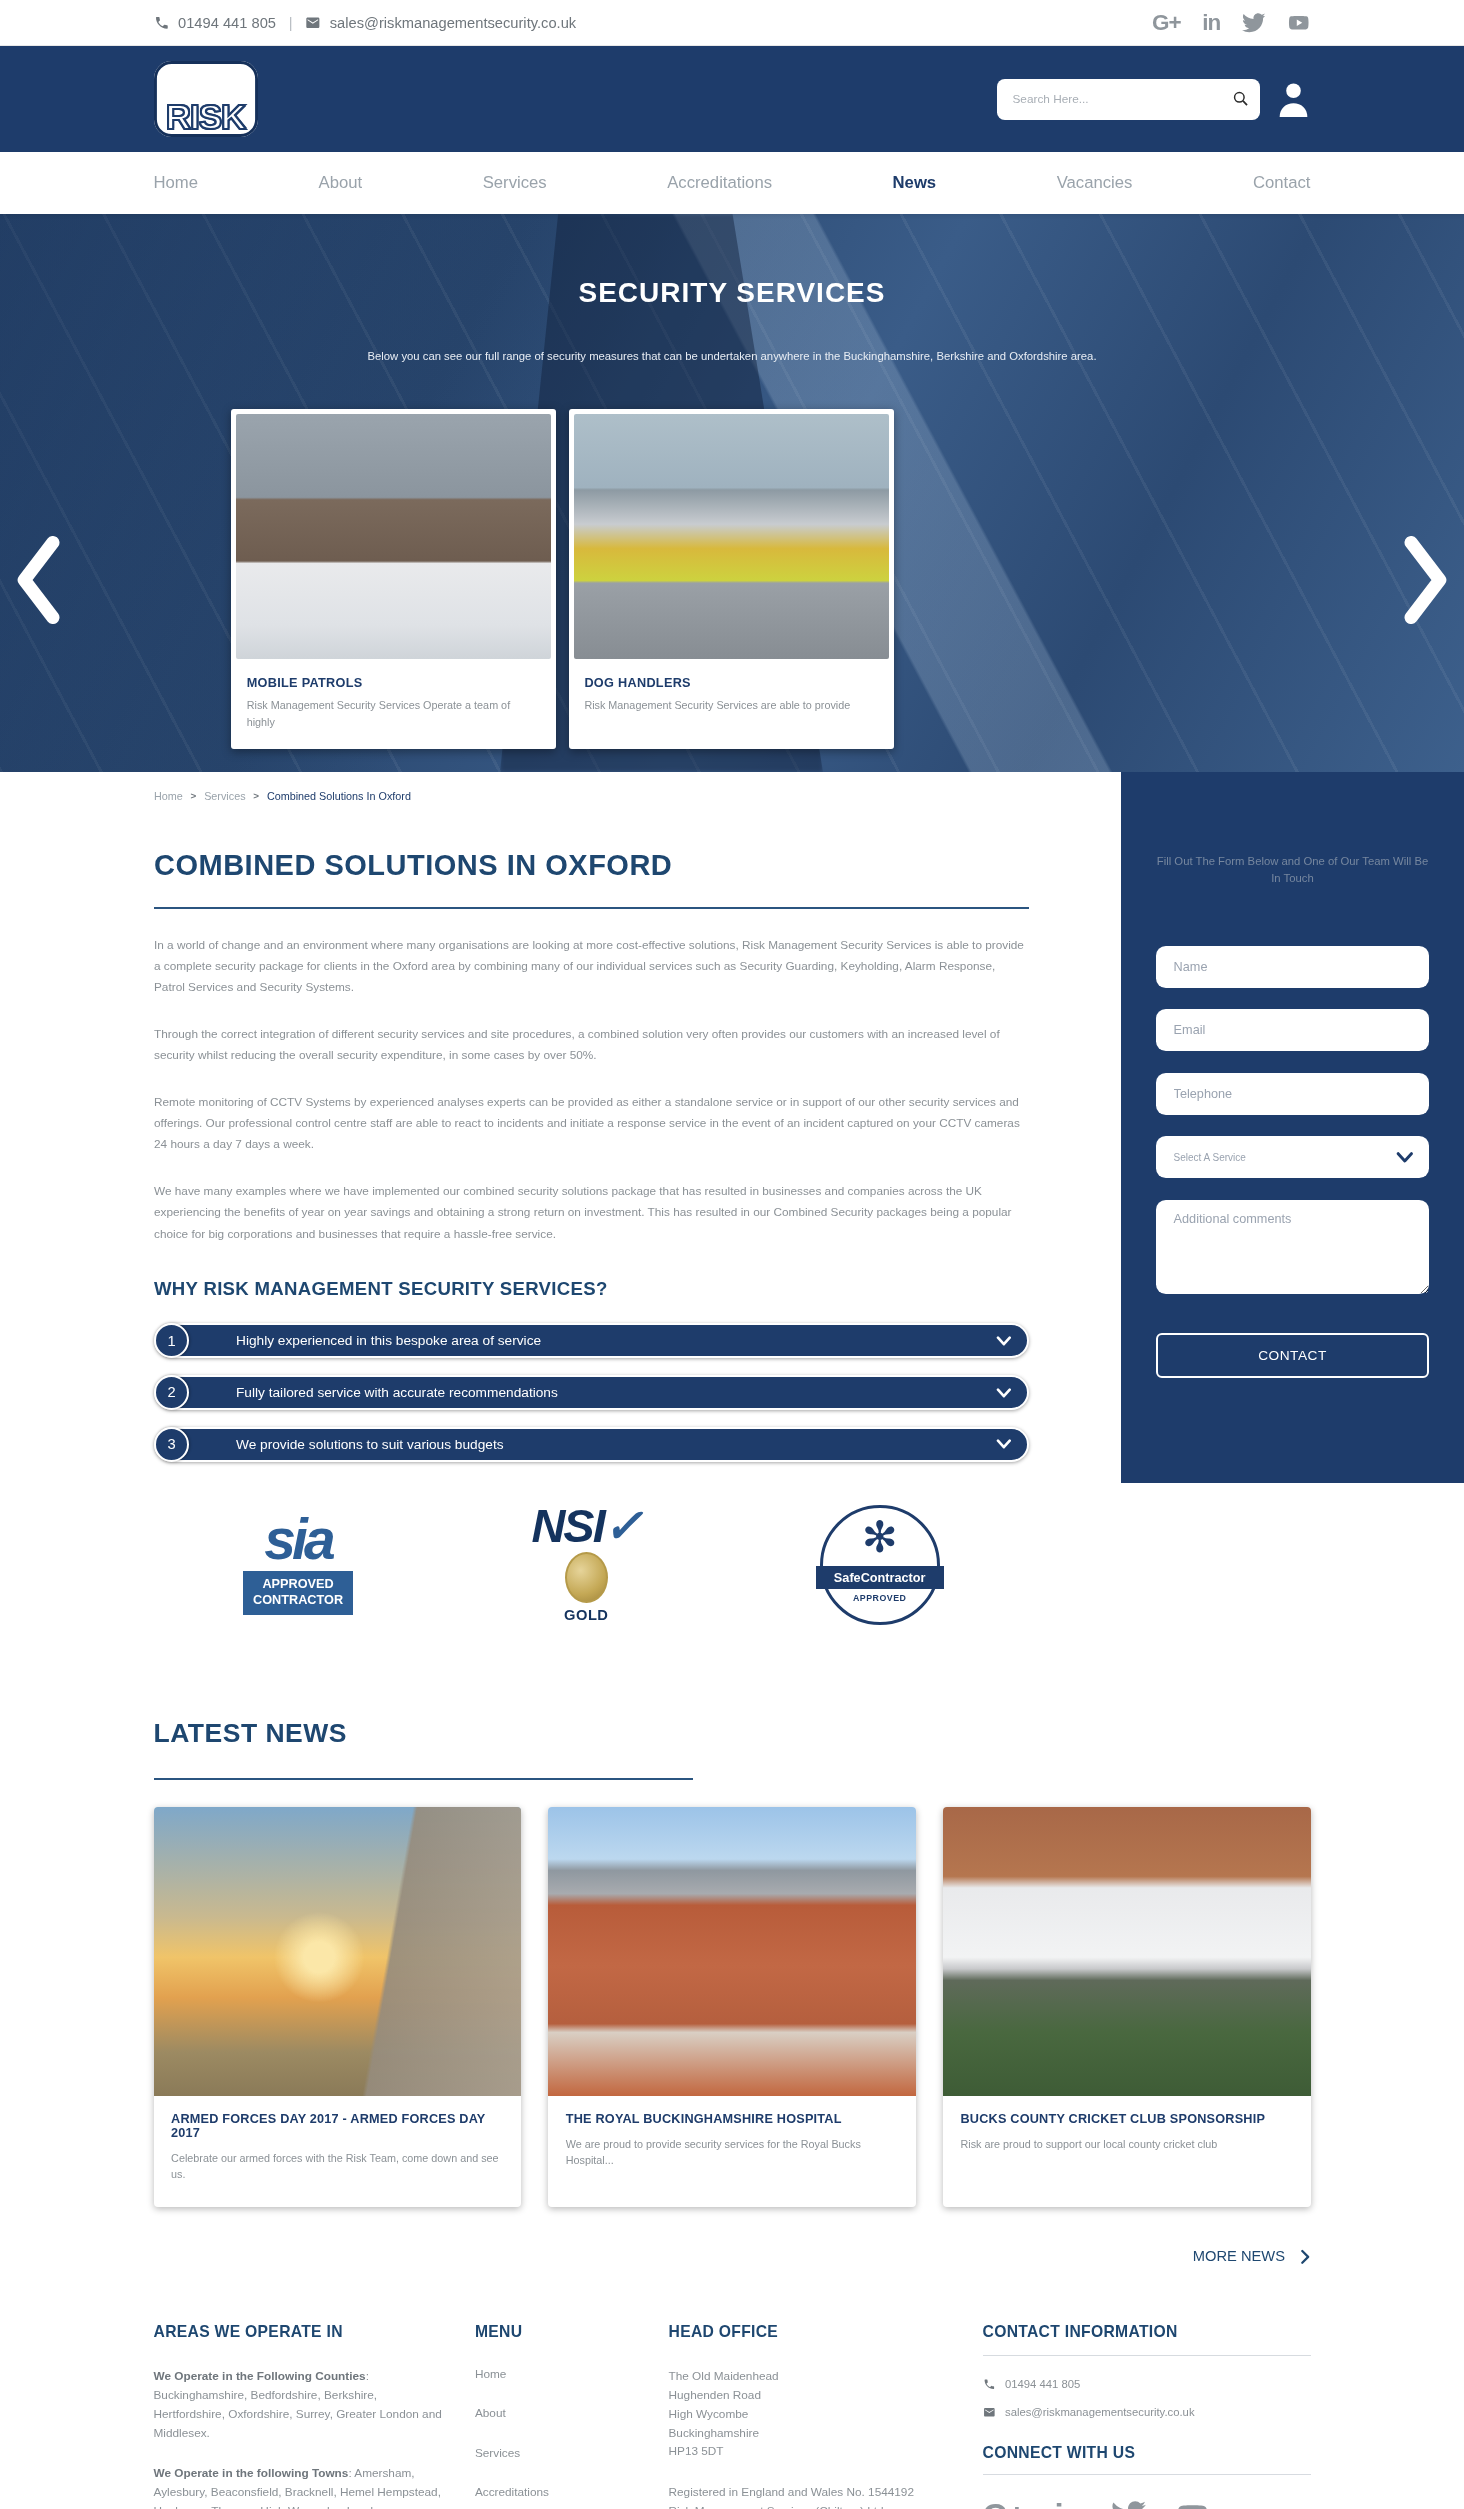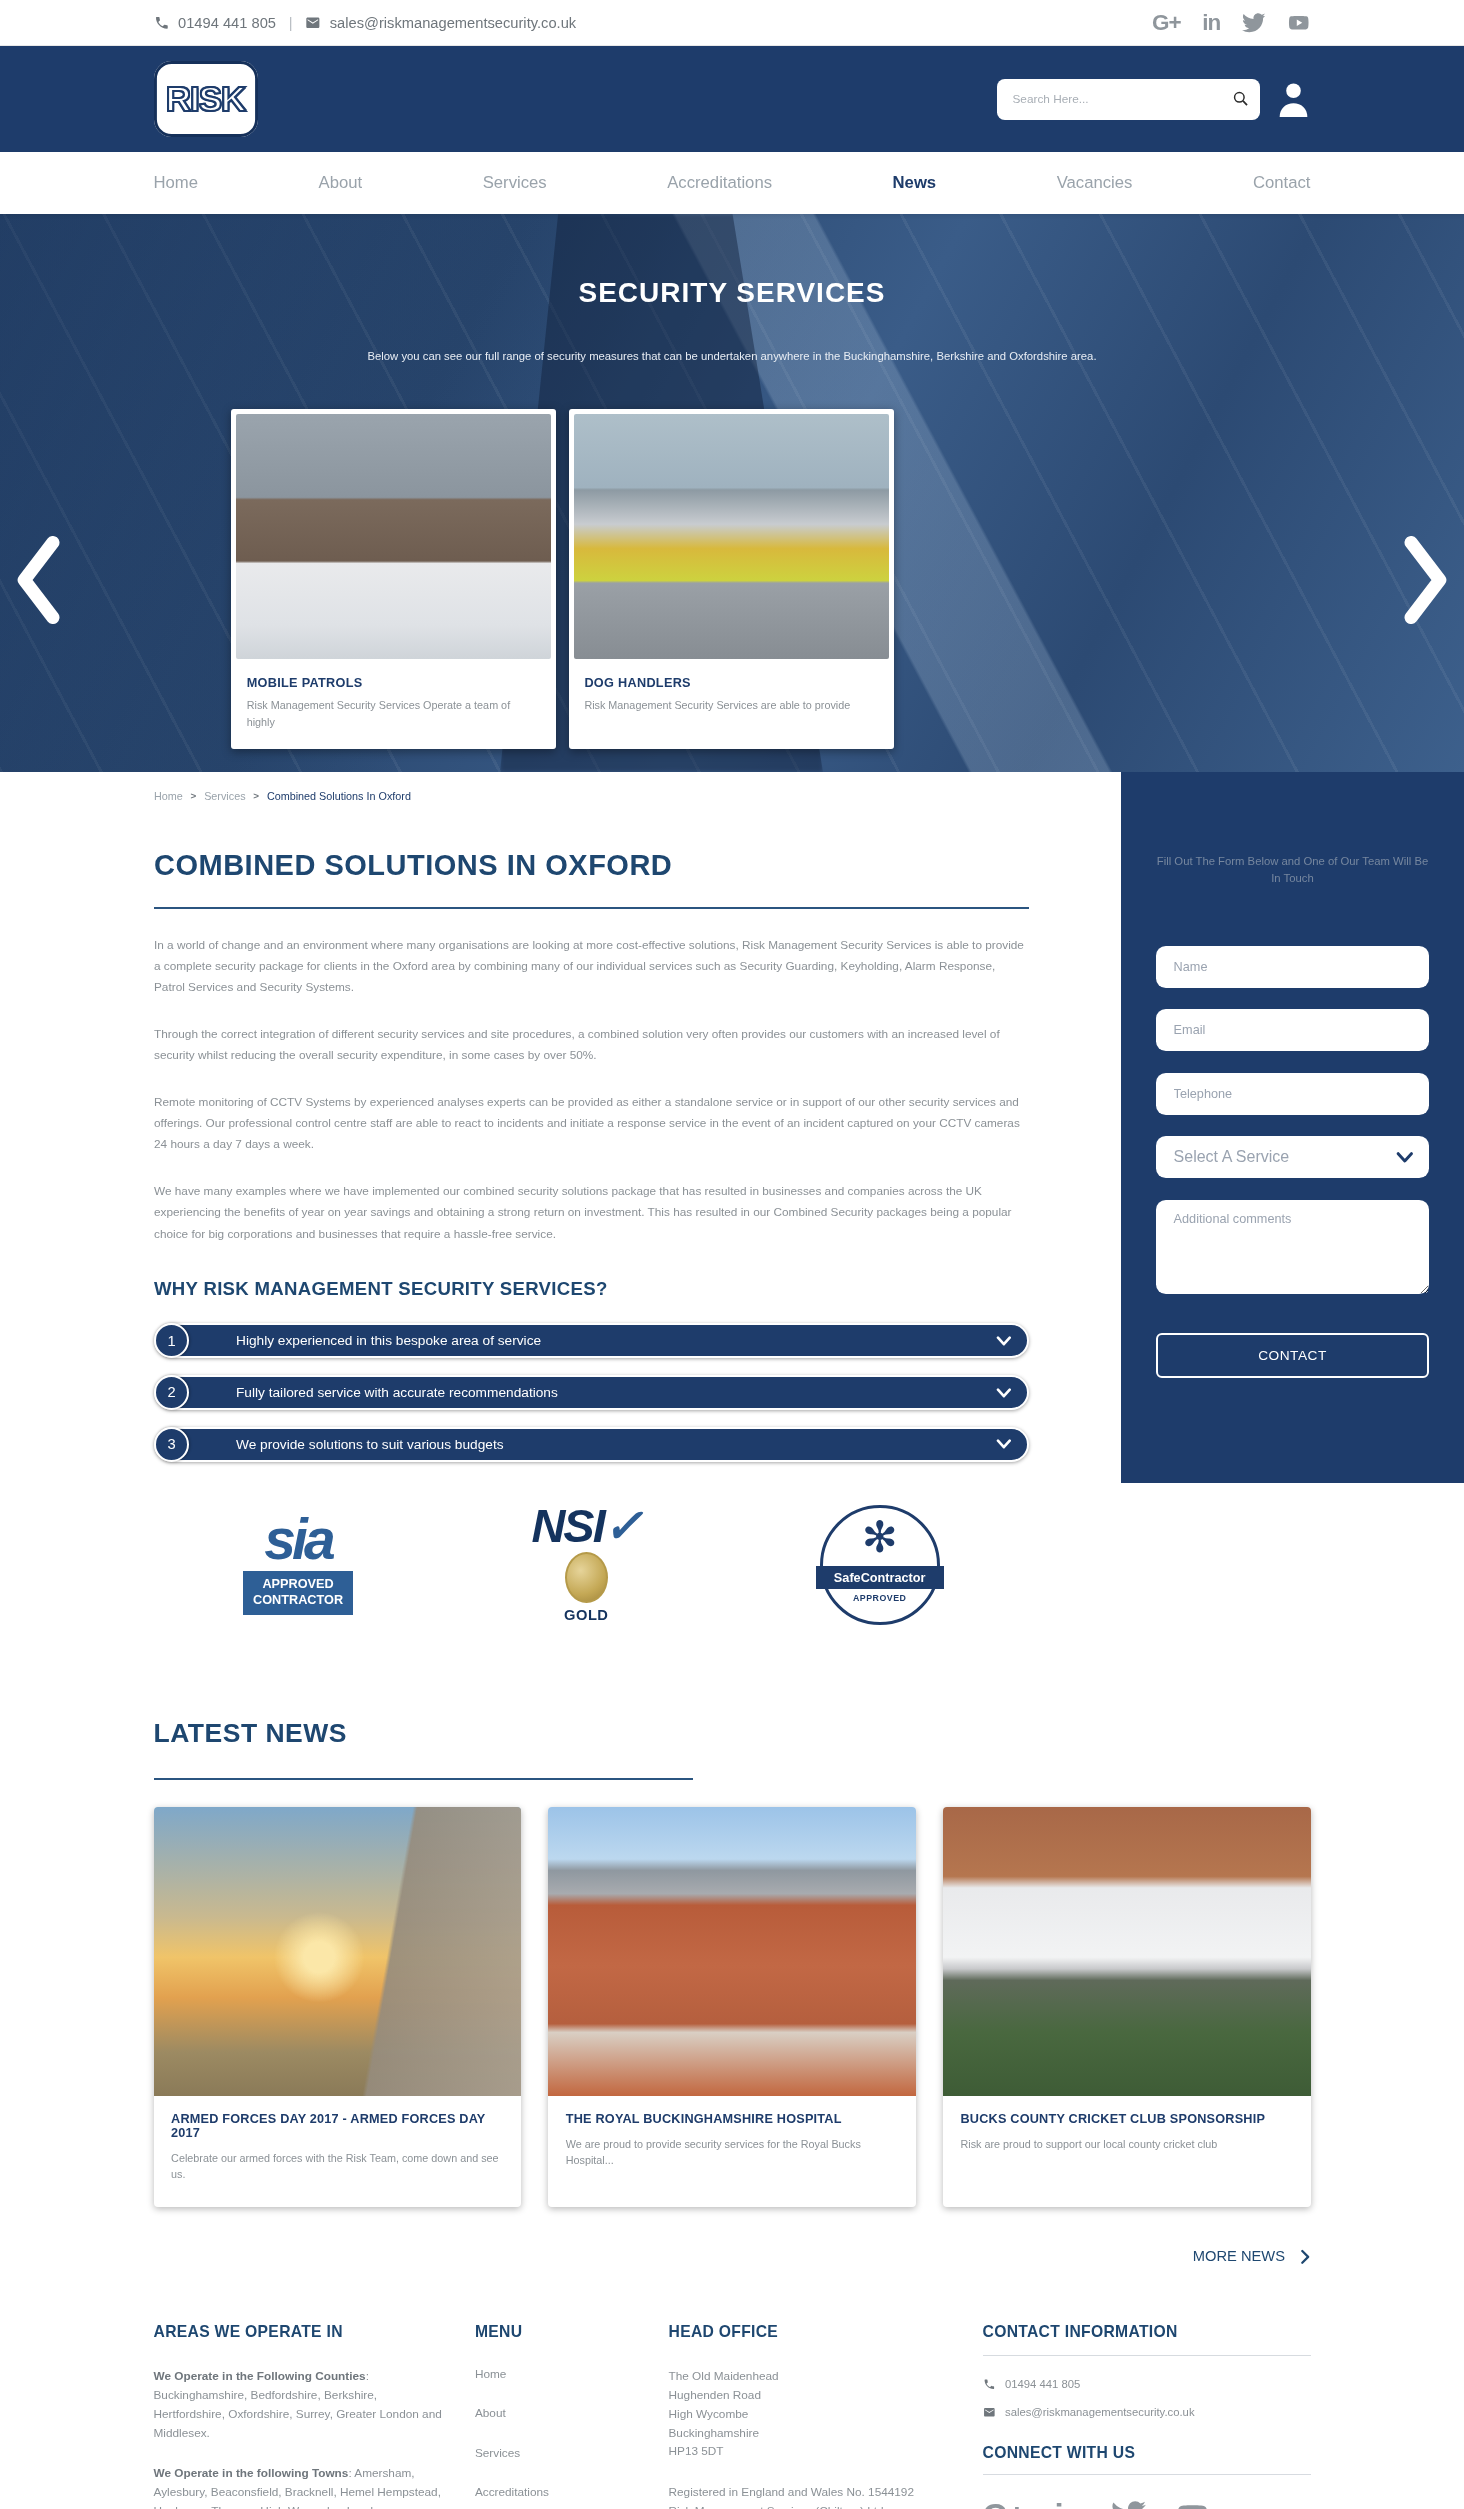--- a/index.html
+++ b/index.html
@@ -17,21 +17,21 @@
   .topbar-sep { color:#b7bcc1; margin:0 3.9px; }
   .topbar-social { margin-left:auto; display:flex; align-items:center; gap:21.6px; color:#8f969c; }
   .soc { display:flex; align-items:center; justify-content:center; cursor:pointer; }
   .soc-text { font-size:22.5px; font-weight:bold; color:#8f969c; letter-spacing:-1px; }
   .soc svg { width:23.5px; height:23.5px; fill:#8f969c; }
 
   
   .header { height:106px; background:#1e3c6b; }
   .header .container { height:100%; display:flex; align-items:center; }
   .logo { width:104px; height:76px; background:#fff; border-radius:17.6px;
-          display:flex; align-items:center; justify-content:center;
+          display:flex; align-items:flex-end; justify-content:center;
           box-shadow:0 0 0 2.9px #15305a inset; }
   .logo span { font-size:35px; font-weight:bold; letter-spacing:-1px; color:#fff;
           -webkit-text-stroke:2px #1e3c6b;
           text-shadow:-1px -1px 0 #1e3c6b,1px -1px 0 #1e3c6b,-1px 1px 0 #1e3c6b,1px 1px 0 #1e3c6b; }
   .header-right { margin-left:auto; display:flex; align-items:center; gap:15.7px; }
   .search-box { width:263px; height:41px; background:#fff; border-radius:7.8px;
           display:flex; align-items:center; padding:0 9.8px 0 15.7px; }
   .search-box input { border:none; outline:none; flex:1; font-size:11.8px; color:#444;
           font-family:"Liberation Sans", sans-serif; }
   .search-box input::placeholder { color:#a8aeb5; }
@@ -118,21 +118,21 @@
   
   .sidebar { margin-left:auto; width:343px; background:#1e3c6b; min-height:711px; padding:71px 35px 39px; }
   .side-title { color:#fff; font-size:25.5px; font-weight:bold; text-align:center; line-height:1.25; letter-spacing:0.5px; }
   .side-sub { color:#76879f; font-size:11.3px; text-align:center; margin-top:9.8px; line-height:1.5; }
   .side-form { margin-top:59px; display:flex; flex-direction:column; gap:21.6px; }
   .side-input { height:42px; border-radius:9.8px; border:none; outline:none; padding:0 17.6px;
                 font-size:12.7px; color:#33425c; background:#fff; font-family:"Liberation Sans", sans-serif; width:100%; }
   .side-input::placeholder, .side-textarea::placeholder { color:#9aa3b0; }
   .side-select { height:42px; border-radius:9.8px; background:#fff; display:flex; align-items:center;
                  padding:0 15.7px 0 17.6px; cursor:pointer; }
-  .side-select span { color:#9aa3b0; font-size:16px; flex:1; }
+  .side-select span { color:#9aa3b0; font-size:10px; flex:1; }
   .side-select svg { width:17.6px; height:12.7px; }
   .side-textarea { height:94px; border-radius:9.8px; border:none; outline:none; padding:11.8px 17.6px;
                    font-size:12.7px; background:#fff; resize:vertical; font-family:"Liberation Sans", sans-serif; width:100%; color:#33425c; }
   .contact-btn { margin-top:17.6px; height:45px; border-radius:5.9px; background:transparent;
                  border:2px solid #fff; color:#fff; font-size:13.7px; letter-spacing:0.5px;
                  font-family:"Liberation Sans", sans-serif; cursor:pointer; }
 
   
   .news-section { padding-top:54px; }
   .news-title { color:#1e4770; font-size:26.5px; font-weight:bold; letter-spacing:0.5px; }

